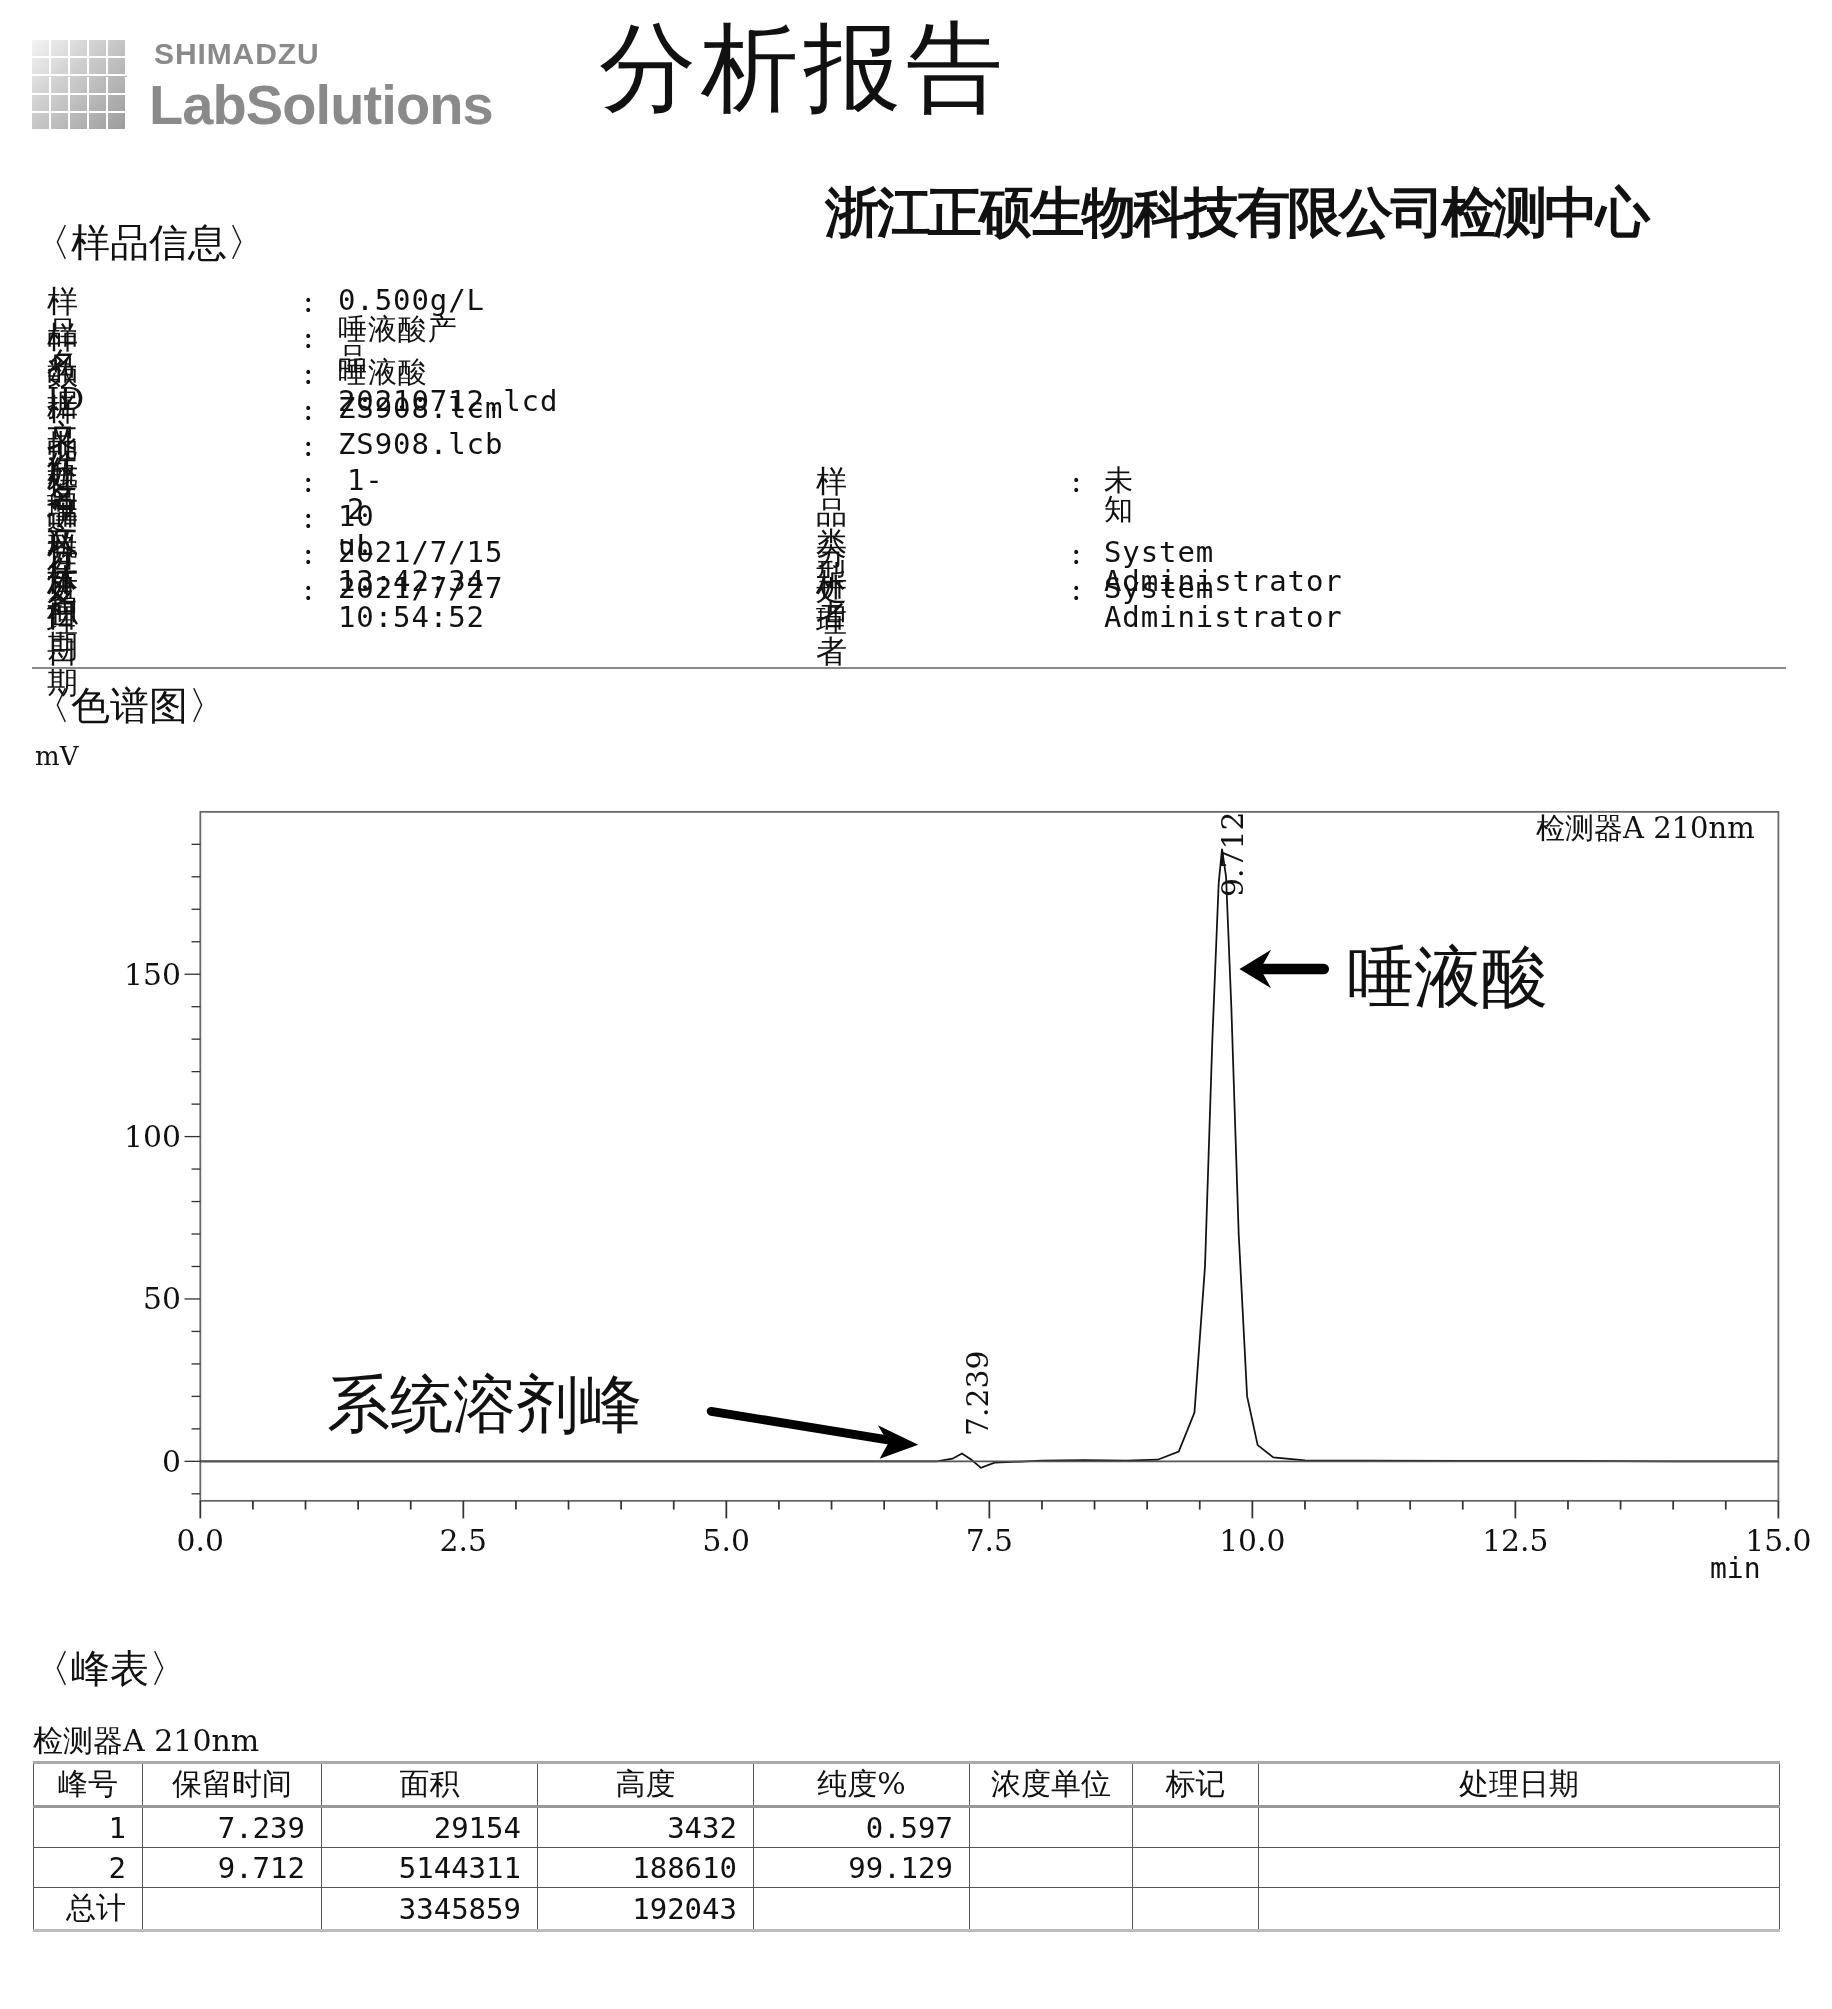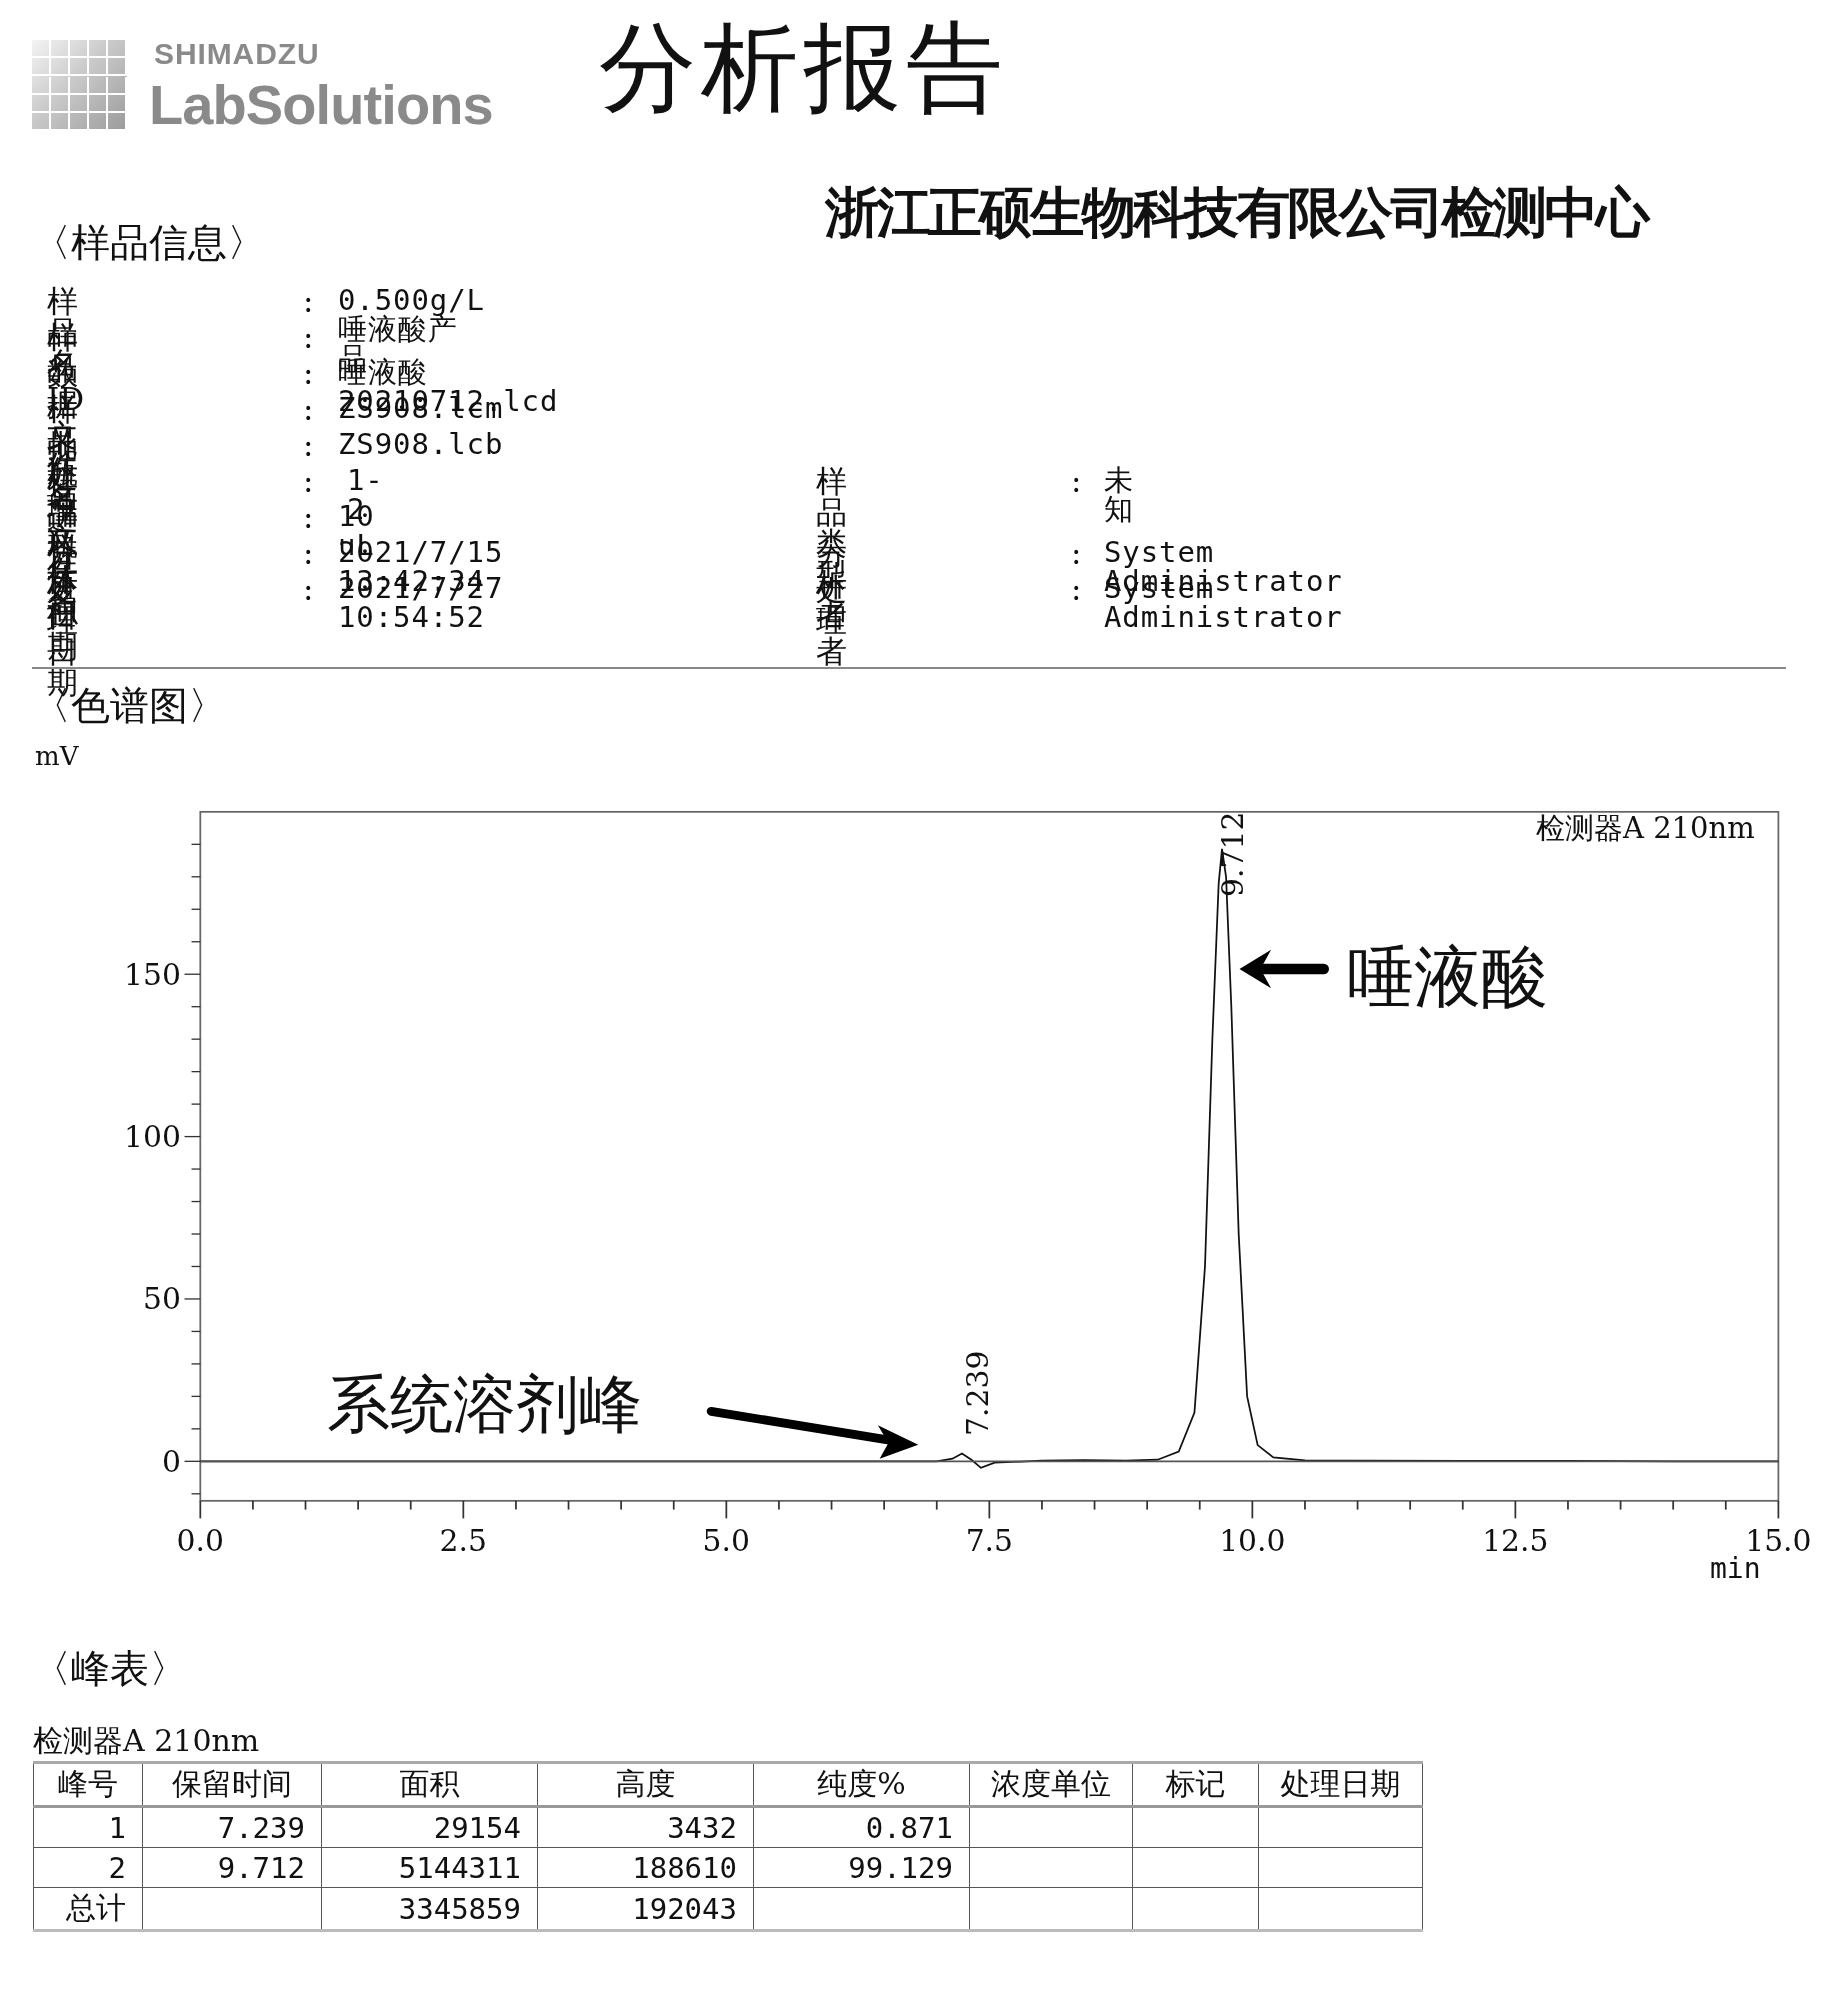--- a/index.html
+++ b/index.html
@@ -27,21 +27,21 @@
   .info-colon { position:absolute; }
   .info-value { position:absolute; font-family:"DejaVu Sans Mono","Liberation Mono",monospace; font-size:29px; letter-spacing:0.9px; }
 
   .divider { position:absolute; left:32px; top:667px; width:1754px; height:1.8px; background:#888; }
 
   
   #chart-svg { position:absolute; left:0; top:0; }
   .tick-label { font-family:"DejaVu Serif","Liberation Serif",serif; font-size:34px; fill:#111; }
 
   
-  table.peaks { position:absolute; left:33px; top:1761px; width:1390px; border-collapse:collapse;
+  table.peaks { position:absolute; left:33px; top:1761px; width:1747px; border-collapse:collapse;
     font-size:30px; }
   table.peaks th, table.peaks td { border:1.8px solid #555; height:39px; padding:0 16px; font-weight:normal; }
   table.peaks th { text-align:center; border-top:3.5px solid #aaa; border-bottom:3.5px solid #999; }
   table.peaks td { text-align:right; font-family:"DejaVu Sans Mono","Liberation Mono",monospace; font-size:29px; }
   table.peaks tr:last-child td { border-bottom:3.5px solid #bbb;text-align:right; }
   table.peaks td.cjk { font-family:"DejaVu Serif","Liberation Serif",serif; font-size:30px; }
 </style>
 </head>
 <body>
 
@@ -263,21 +263,21 @@
       <th>标记</th>
       <th>处理日期</th>
     </tr>
   </thead>
   <tbody>
     <tr>
       <td>1</td>
       <td>7.239</td>
       <td>29154</td>
       <td>3432</td>
-      <td>0.871</td>
+      <td>0.597</td>
       <td></td>
       <td></td>
       <td></td>
     </tr>
     <tr>
       <td>2</td>
       <td>9.712</td>
       <td>5144311</td>
       <td>188610</td>
       <td>99.129</td>

